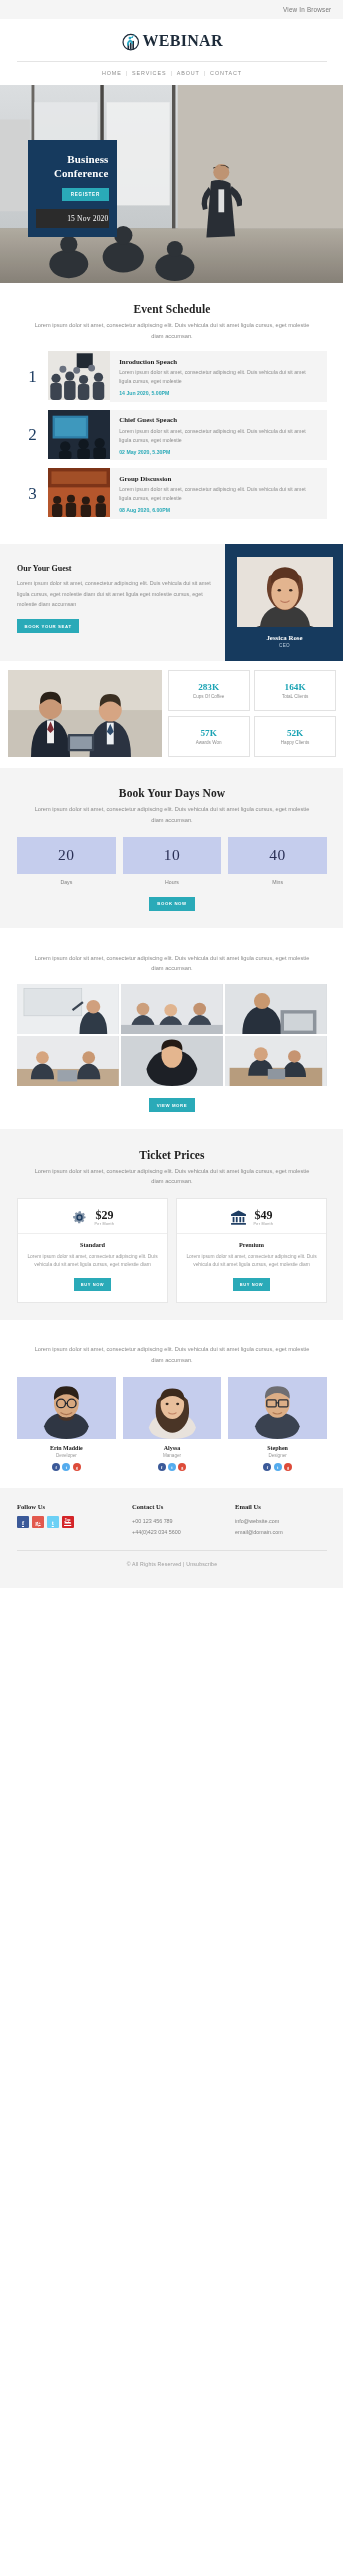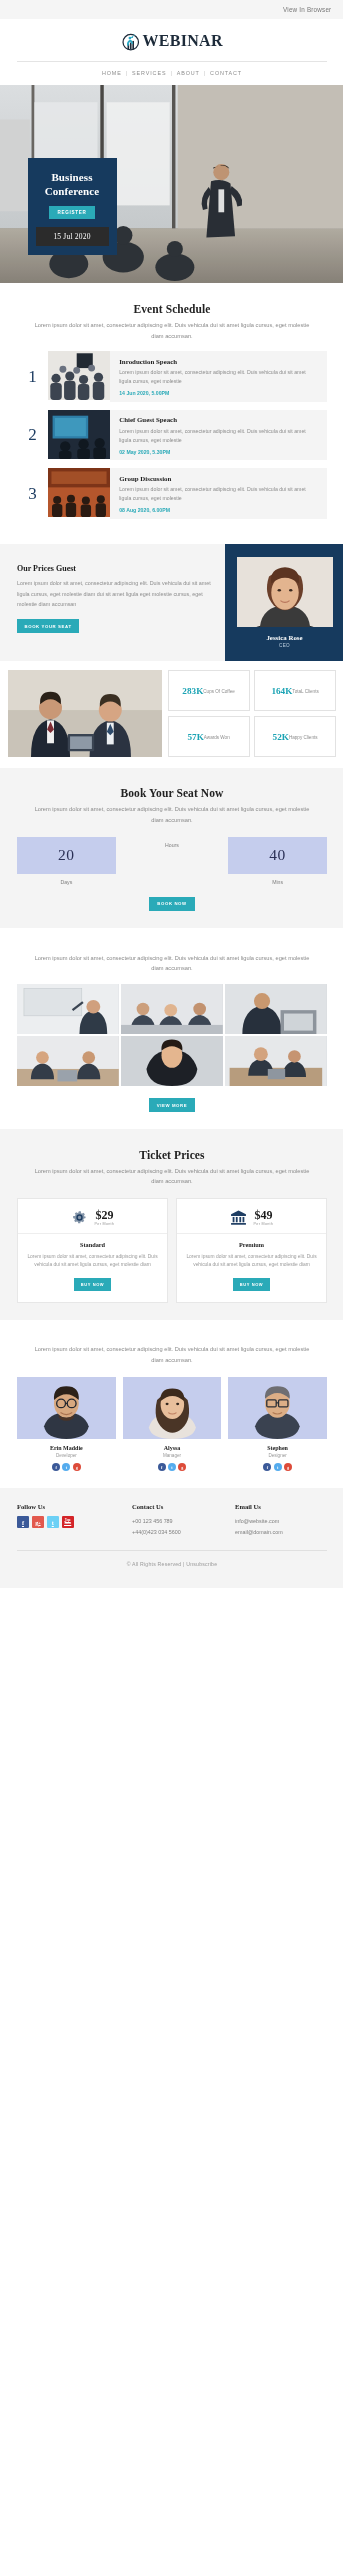--- a/index.html
+++ b/index.html
@@ -57,25 +57,25 @@
   .hero {
     position: relative;
     height: 198px;
     background: linear-gradient(180deg,#d9dce0 0%, #c2c6cb 38%, #a9a49c 62%, #8e8880 100%);
     overflow: hidden;
   }
   .hero-photo { position:absolute; inset:0; }
   .hero-card {
     position:absolute;
     left: 27.5px;
-    top: 73px;
+    top: 55px;
     width: 89px;
     background: #163a5e;
     padding: 11.5px 8px 9.2px;
-    text-align:center;
+    text-align:right;
   }
   .hero-title {
     font-family:"Liberation Serif", serif;
     font-weight:bold;
     color:#fff;
     font-size: 11px;
     line-height: 1.3;
     letter-spacing:0.1px;
   }
   .hero-btn {
@@ -228,21 +228,21 @@
   .stats-grid {
     flex: 1;
     display:grid;
     grid-template-columns: 1fr 1fr;
     grid-template-rows: 1fr 1fr;
     gap: 4.6px;
   }
   .stat-box {
     border: 0.6px solid #e2e2e2;
     display:flex;
-    flex-direction:row;
+    flex-direction:column;
     align-items:center;
     justify-content:center;
     background:#fff;
   }
   .stat-num {
     font-family:"Liberation Serif", serif;
     font-weight:bold;
     font-size: 9.2px;
     color:#1aa3b4;
   }
@@ -479,21 +479,21 @@
       </g>
       <rect x="0" y="0" width="600" height="345" fill="#1a2330" opacity=".05"></rect>
     </svg>
 
     <div class="hero-card">
       <div class="hero-title">
         <span>Business</span><br>
         <span>Conference</span>
       </div>
       <a href="#" class="hero-btn">REGISTER</a>
-      <div class="hero-date">15 Jul 2020</div>
+      <div class="hero-date">15 Nov 2020</div>
     </div>
   </div>
 
   <div class="section">
     <div class="sec-title">Event Schedule</div>
     <div class="sec-sub">Lorem ipsum dolor sit amet, consectetur adipiscing elit. Duis vehicula dui sit amet ligula cursus, eget molestie diam accumsan.</div>
 
     <div class="sched-list">
 
       <div class="sched-item">
@@ -574,21 +574,21 @@
           <div class="sched-p">Lorem ipsum dolor sit amet, consectetur adipiscing elit. Duis vehicula dui sit amet ligula cursus, eget molestie</div>
           <div class="sched-date">08 Aug 2020, 6.00PM</div>
         </div>
       </div>
 
     </div>
   </div>
 
   <div class="guest-row">
     <div class="guest-left">
-      <div class="guest-h">Our Prices Guest</div>
+      <div class="guest-h">Our Your Guest</div>
       <div class="guest-p">Lorem ipsum dolor sit amet, consectetur adipiscing elit. Duis vehicula dui sit amet ligula cursus, eget molestie diam dui sit amet ligula eget molestie cursus, eget molestie diam accumsan</div>
       <a href="#" class="guest-btn">BOOK YOUR SEAT</a>
     </div>
     <div class="guest-right">
       <div class="guest-photo">
         <svg viewBox="0 0 168 122" preserveAspectRatio="none" width="100%" height="70">
           <rect width="168" height="122" fill="#d8d2cc"></rect>
           <rect x="0" y="0" width="168" height="122" fill="#e7e1da"></rect>
           <path d="M84 118 q-44 0 -50 4 l0 4 100 0 0 -4 q-6 -4 -50 -4 Z" fill="#2c2c2c"></path>
           <path d="M40 122 q4 -36 44 -38 q40 2 44 38 Z" fill="#3a3a3a"></path>
@@ -644,28 +644,29 @@
         <div class="stat-lbl">Awards Won</div>
       </div>
       <div class="stat-box">
         <div class="stat-num">52K</div>
         <div class="stat-lbl">Happy Clients</div>
       </div>
     </div>
   </div>
 
   <div class="section grey">
-    <div class="sec-title">Book Your Seat Now</div>
+    <div class="sec-title">Book Your Days Now</div>
     <div class="sec-sub">Lorem ipsum dolor sit amet, consectetur adipiscing elit. Duis vehicula dui sit amet ligula cursus, eget molestie diam accumsan.</div>
     <div class="cd-row">
       <div class="cd-box">
         <div class="cd-val">20</div>
         <div class="cd-lbl">Days</div>
       </div>
       <div class="cd-box">
+        <div class="cd-val">10</div>
         <div class="cd-lbl">Hours</div>
       </div>
       <div class="cd-box">
         <div class="cd-val">40</div>
         <div class="cd-lbl">Mins</div>
       </div>
     </div>
     <div class="cd-btnwrap">
       <a href="#" class="cd-btn">BOOK NOW</a>
     </div>

